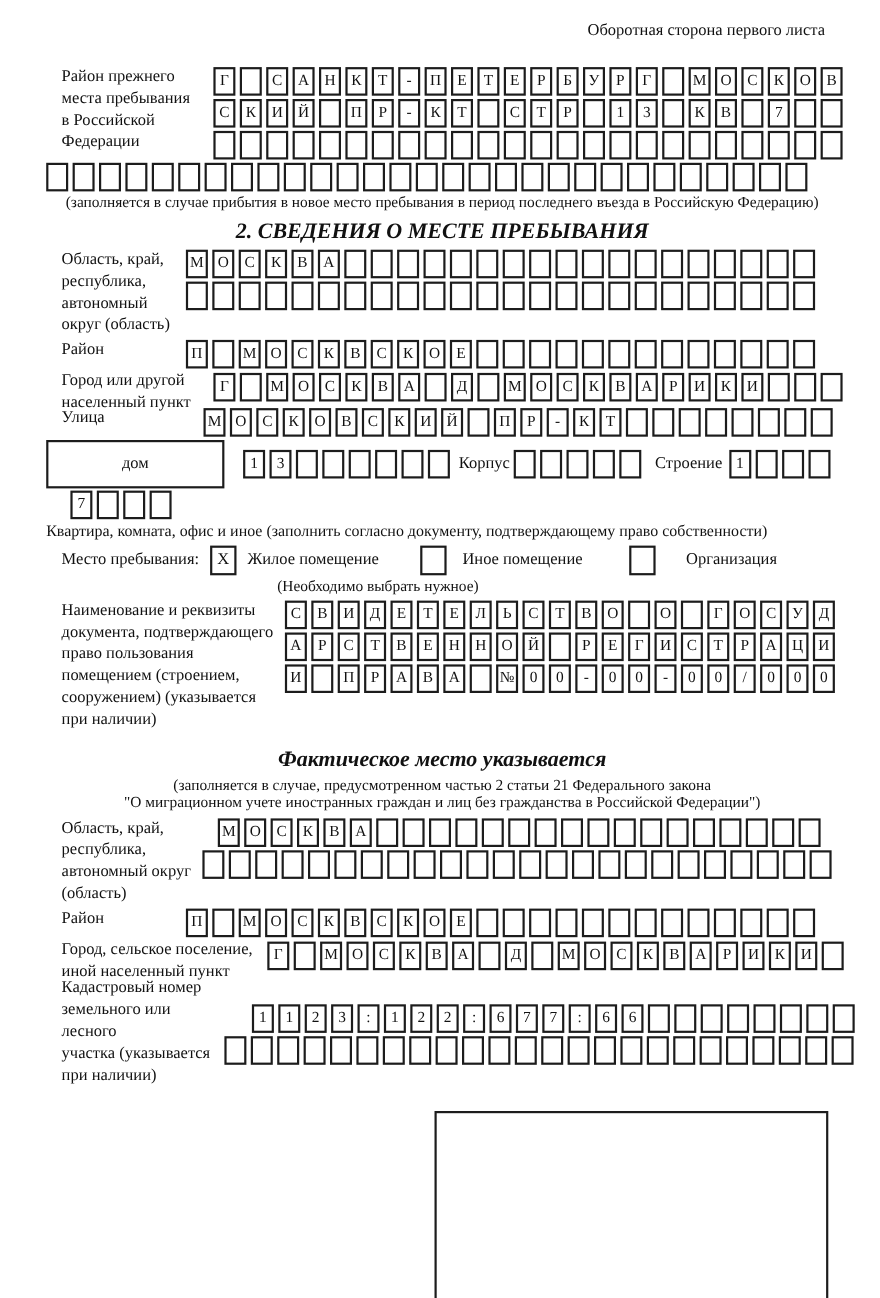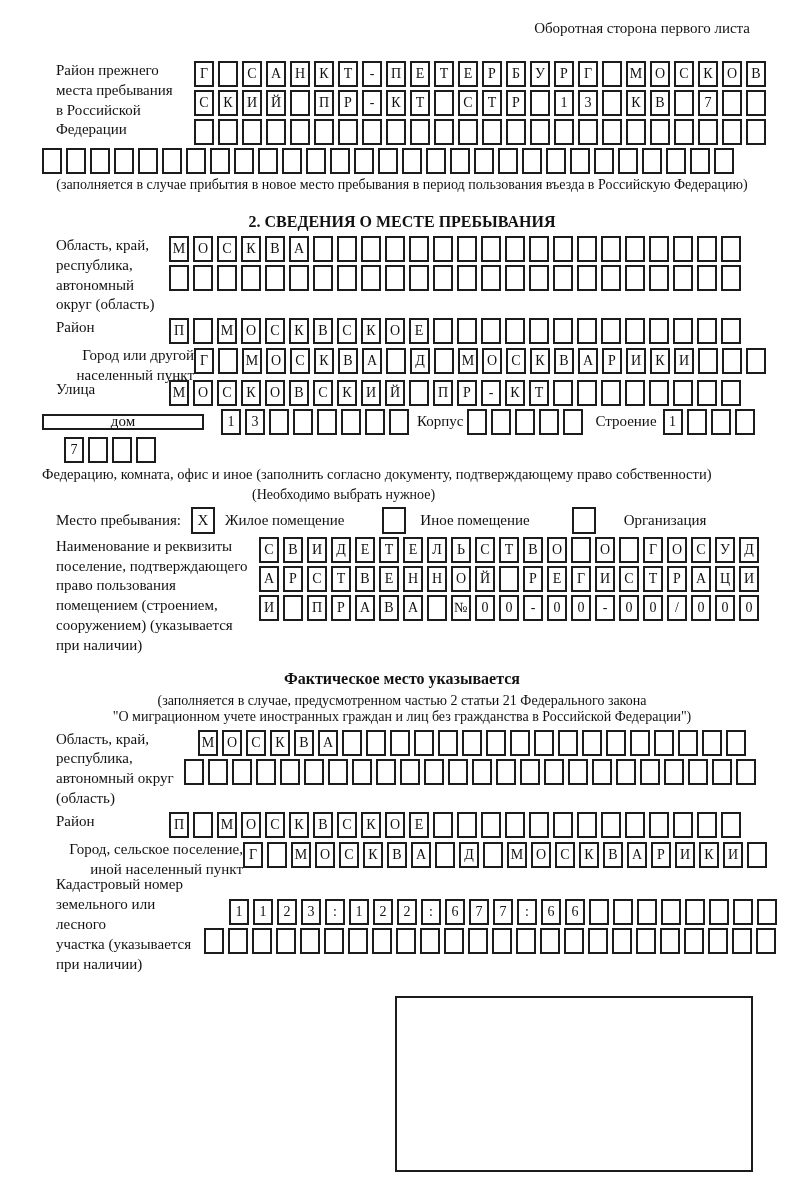--- a/index.html
+++ b/index.html
@@ -14,33 +14,33 @@
   .cell{
     box-sizing:border-box;flex:0 0 20px;width:20px;height:26px;
     border:2px solid #1c1c1c;display:flex;align-items:center;justify-content:center;
     font-size:14px;line-height:1;background:#fff;
   }
   .rows{display:flex;flex-direction:column;gap:3px;}
   .group{display:flex;align-items:flex-start;}
   .side-label{font-size:15px;line-height:1.32;white-space:pre-line;flex:0 0 auto;}
   .caption{font-size:14px;text-align:center;margin-top:3px;}
   .caption-left{font-size:14.5px;margin:3px 0 4px 0;}
-  .sec-title{font-size:16px;font-weight:bold;text-align:center;margin:20px 0 5px 0;}
+  .sec-title{font-size:20px;font-weight:bold;text-align:center;margin:6px 0 5px 0;font-style:italic;}
   .labelbox{
-    box-sizing:border-box;border:2px solid #1c1c1c;height:16px;
+    box-sizing:border-box;border:2px solid #1c1c1c;height:44px;
     display:flex;align-items:center;justify-content:center;font-size:15px;background:#fff;
   }
   .inline-label{font-size:15px;white-space:nowrap;}
   .checkbox{
     box-sizing:border-box;width:24px;height:27px;border:2px solid #1c1c1c;
     display:inline-flex;align-items:center;justify-content:center;font-size:15px;background:#fff;
   }
   .stamp-wrap{margin-left:341px;width:380px;margin-top:22px;}
   .stamp-box{box-sizing:border-box;width:358px;height:176px;border:2px solid #1c1c1c;margin-left:12px;background:#fff;}
-  .mt2{margin-top:2px;text-align:right;} .mt3{margin-top:3px;} .mt5{margin-top:5px;}
+  .mt2{margin-top:2px;} .mt3{margin-top:3px;} .mt5{margin-top:5px;}
 </style>
 </head>
 <body>
 
 <div class="page">
 
   <div class="header-note">Оборотная сторона первого листа</div>
 
   <div class="group" style="margin-top:24px;">
     <div class="side-label" style="flex-basis:138px;padding-left:14px;">Район прежнего
@@ -152,21 +152,21 @@
       <div class="cell"></div>
       <div class="cell"></div>
       <div class="cell"></div>
       <div class="cell"></div>
       <div class="cell"></div>
       <div class="cell"></div>
       <div class="cell"></div>
       <div class="cell"></div>
       <div class="cell"></div>
     </div>
-  <div class="caption">(заполняется в случае прибытия в новое место пребывания в период пользования въезда в Российскую Федерацию)</div>
+  <div class="caption">(заполняется в случае прибытия в новое место пребывания в период последнего въезда в Российскую Федерацию)</div>
 
   <div class="sec-title">2. СВЕДЕНИЯ О МЕСТЕ ПРЕБЫВАНИЯ</div>
 
   <div class="group">
     <div class="side-label" style="flex-basis:113px;padding-left:14px;">Область, край,
 республика,
 автономный
 округ (область)</div>
     <div class="rows">
       <div class="crow">
@@ -278,21 +278,21 @@
         <div class="cell">Р</div>
         <div class="cell">И</div>
         <div class="cell">К</div>
         <div class="cell">И</div>
         <div class="cell"></div>
         <div class="cell"></div>
         <div class="cell"></div>
       </div>
   </div>
 
-  <div class="group" style="margin-top:-6px;">
+  <div class="group" style="margin-top:-6px;gap:16px;">
     <div class="side-label" style="flex-basis:113px;padding-left:14px;">Улица</div>
     <div class="crow">
         <div class="cell">М</div>
         <div class="cell">О</div>
         <div class="cell">С</div>
         <div class="cell">К</div>
         <div class="cell">О</div>
         <div class="cell">В</div>
         <div class="cell">С</div>
         <div class="cell">К</div>
@@ -345,36 +345,36 @@
   </div>
 
   <div style="display:flex;align-items:center;margin-top:2px;">
     <div class="crow" style="margin-left:22px;">
         <div class="cell">7</div>
         <div class="cell"></div>
         <div class="cell"></div>
         <div class="cell"></div>
       </div>
   </div>
-  <div class="caption-left">Федерацию, комната, офис и иное (заполнить согласно документу, подтверждающему право собственности)</div>
-
-  <div style="font-size:14px;margin:3px 0 4px 210px;">(Необходимо выбрать нужное)</div>
+  <div class="caption-left">Квартира, комната, офис и иное (заполнить согласно документу, подтверждающему право собственности)</div>
+
   <div style="display:flex;align-items:center;margin-top:3px;">
     <div class="inline-label" style="padding-left:14px;">Место пребывания:</div>
     <span class="checkbox" style="margin-left:10px;">X</span>
     <div class="inline-label" style="margin-left:10px;">Жилое помещение</div>
     <span class="checkbox" style="margin-left:38px;"></span>
     <div class="inline-label" style="margin-left:14px;">Иное помещение</div>
     <span class="checkbox" style="margin-left:42px;"></span>
     <div class="inline-label" style="margin-left:28px;">Организация</div>
   </div>
+  <div style="font-size:14px;margin:3px 0 4px 210px;">(Необходимо выбрать нужное)</div>
 
   <div class="group mt3">
     <div class="side-label" style="flex-basis:203px;padding-left:14px;">Наименование и реквизиты
-поселение, подтверждающего
+документа, подтверждающего
 право пользования
 помещением (строением,
 сооружением) (указывается
 при наличии)</div>
     <div class="rows">
       <div class="crow">
           <div class="cell">С</div>
           <div class="cell">В</div>
           <div class="cell">И</div>
           <div class="cell">Д</div>

